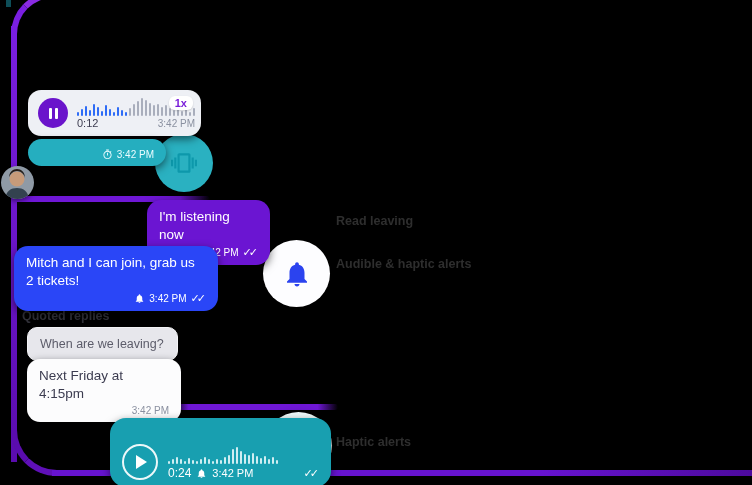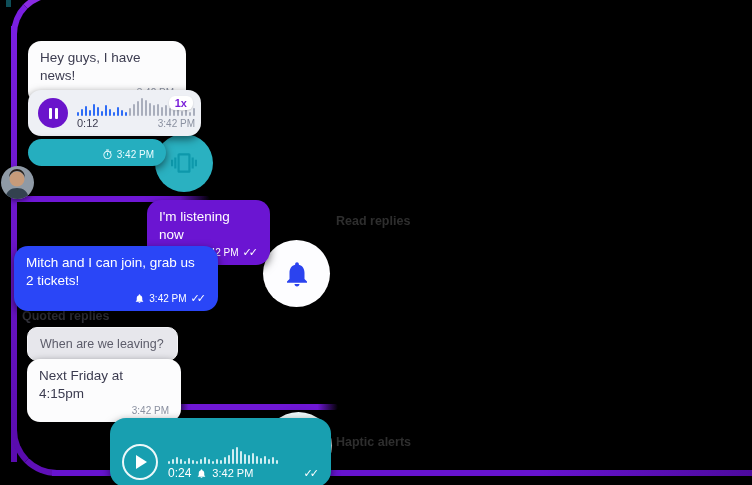--- a/index.html
+++ b/index.html
@@ -103,26 +103,20 @@
 <div class="stage">
 
   <div class="frame-top-curve"></div>
   <div class="frame-vert"></div>
   <div class="frame-bottom-curve"></div>
   <div class="frame-bottom"></div>
   <div class="frame-seg-a"></div>
   <div class="frame-seg-b"></div>
   <div class="corner-decor"></div>
 
-  <div class="bubble light msg-news">
-    <div class="b-text">Hey guys, I have news!</div>
-    <div class="b-meta">
-        <span>3:42 PM</span>
-      </div>
-  </div>
 
   <div class="bubble voice-top">
     <button class="pause-btn">
         <i></i>
         <i></i>
       </button>
     <div class="voice-col">
       <div class="waveform">
           <span class="wbar" style="height: 4px; background: rgb(46, 108, 246);"></span>
           <span class="wbar" style="height: 7px; background: rgb(46, 108, 246);"></span>
@@ -281,16 +275,17 @@
               <path d="M12 22c1.1 0 2-.9 2-2h-4c0 1.1.9 2 2 2zm6-6v-5c0-3.07-1.63-5.64-4.5-6.32V4c0-.83-.67-1.5-1.5-1.5S10.5 3.17 10.5 4v.68C7.63 5.36 6 7.92 6 11v5l-2 2v1h16v-1l-2-2z"></path>
             </svg>
         </span>
         <span>3:42 PM</span>
         <span class="spacer"></span>
         <span class="ticks">✓✓</span>
       </div>
     </div>
   </div>
 
-  <div class="annotation ann-1">Read replies</div>
+  <div class="annotation ann-1">Read leaving</div>
+  <div class="annotation ann-2">Audible &amp; haptic alerts</div>
   <div class="annotation ann-3">Haptic alerts</div>
 
 </div>
 
 </body></html>

